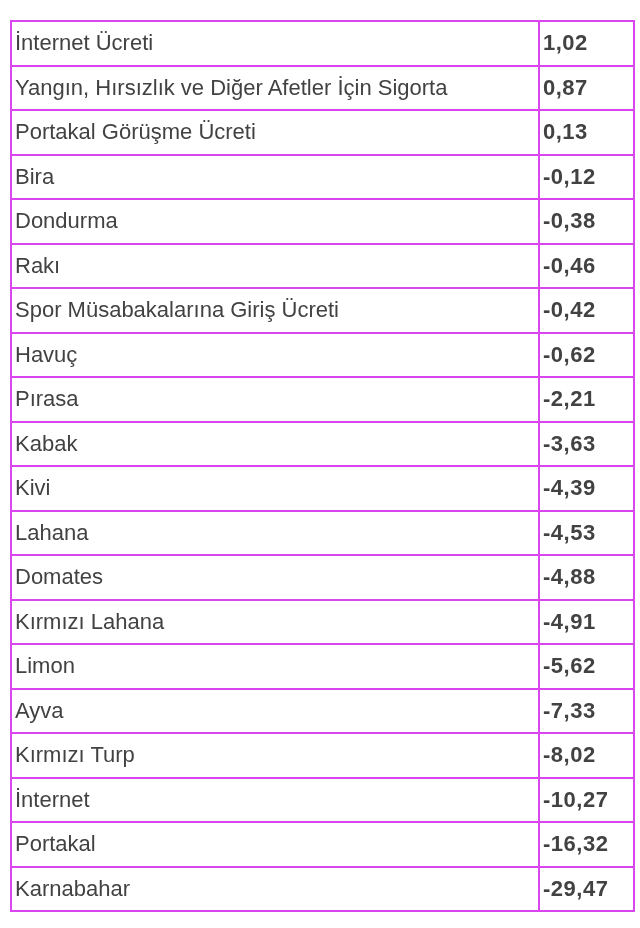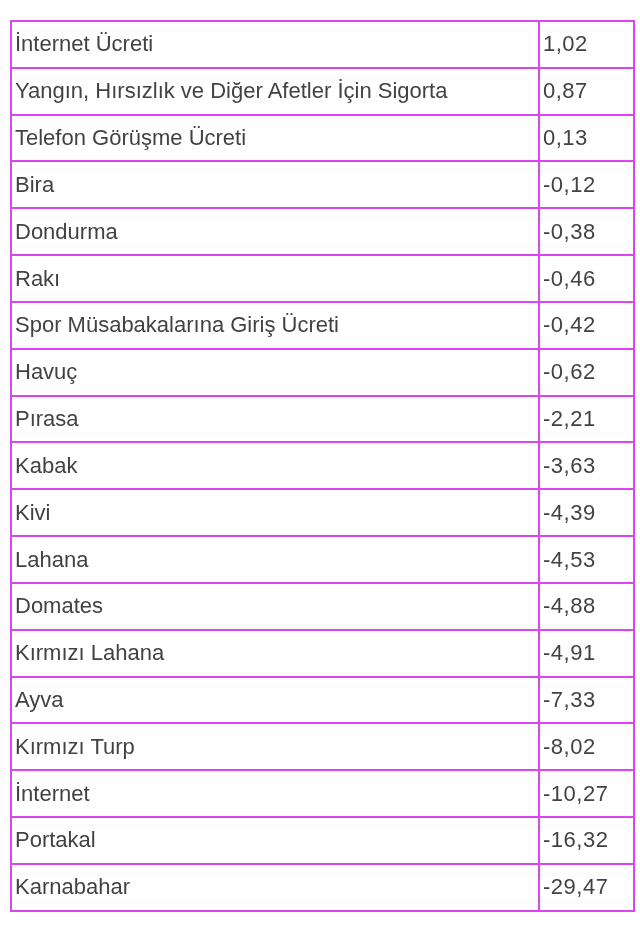--- a/index.html
+++ b/index.html
@@ -31,40 +31,40 @@
     border: 2px solid #d946ef;
     color: #424242;
     font-size: 22px;
     text-align: left;
     vertical-align: middle;
     padding: 0 3px;
     white-space: nowrap;
     overflow: hidden;
   }
   td.col-label { width: 520px; }
-  td.col-value { width: 87px; letter-spacing: 0.5px; }
+  td.col-value { width: 87px; letter-spacing: 0.5px; font-weight: bold; }
 </style>
 </head>
 <body>
 
 <div class="page">
   <table class="price-table">
     <tbody id="table-body">
   <tr>
     <td class="col-label">İnternet Ücreti</td>
     <td class="col-value">1,02</td>
   </tr>
 
   <tr>
     <td class="col-label">Yangın, Hırsızlık ve Diğer Afetler İçin Sigorta</td>
     <td class="col-value">0,87</td>
   </tr>
 
   <tr>
-    <td class="col-label">Telefon Görüşme Ücreti</td>
+    <td class="col-label">Portakal Görüşme Ücreti</td>
     <td class="col-value">0,13</td>
   </tr>
 
   <tr>
     <td class="col-label">Bira</td>
     <td class="col-value">-0,12</td>
   </tr>
 
   <tr>
     <td class="col-label">Dondurma</td>
@@ -109,20 +109,24 @@
   <tr>
     <td class="col-label">Domates</td>
     <td class="col-value">-4,88</td>
   </tr>
 
   <tr>
     <td class="col-label">Kırmızı Lahana</td>
     <td class="col-value">-4,91</td>
   </tr>
 
+  <tr>
+    <td class="col-label">Limon</td>
+    <td class="col-value">-5,62</td>
+  </tr>
 
   <tr>
     <td class="col-label">Ayva</td>
     <td class="col-value">-7,33</td>
   </tr>
 
   <tr>
     <td class="col-label">Kırmızı Turp</td>
     <td class="col-value">-8,02</td>
   </tr>

